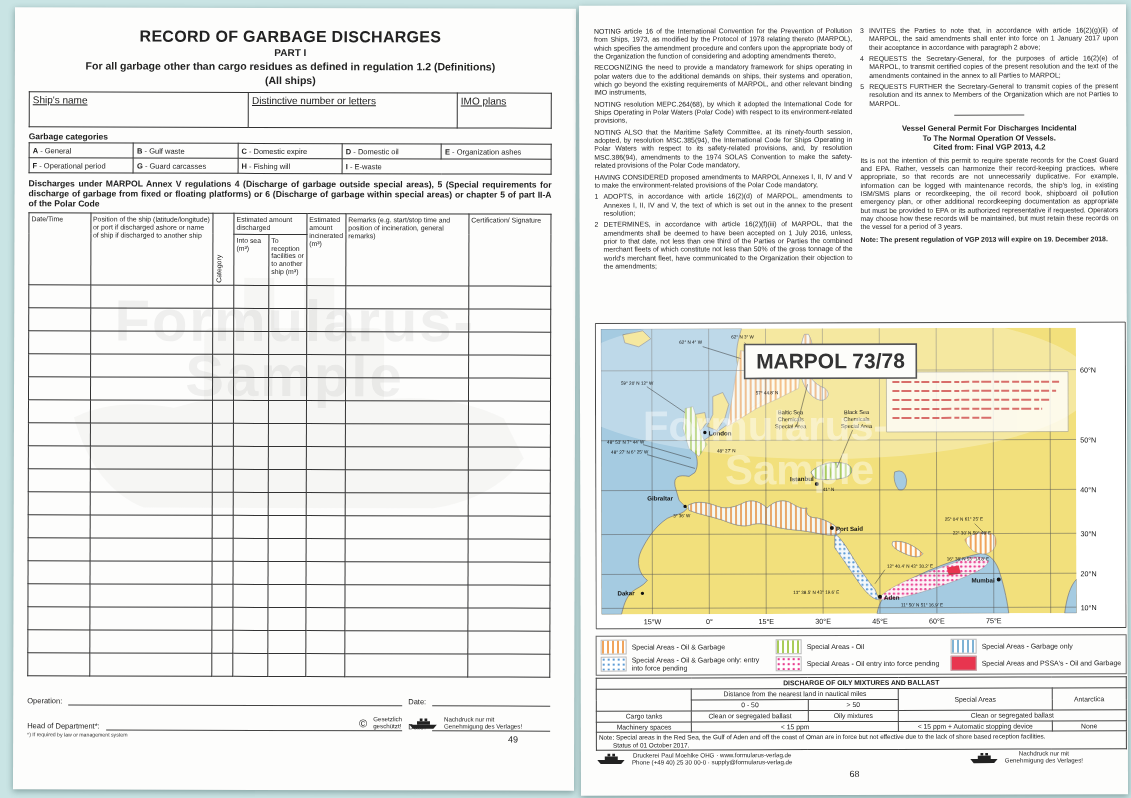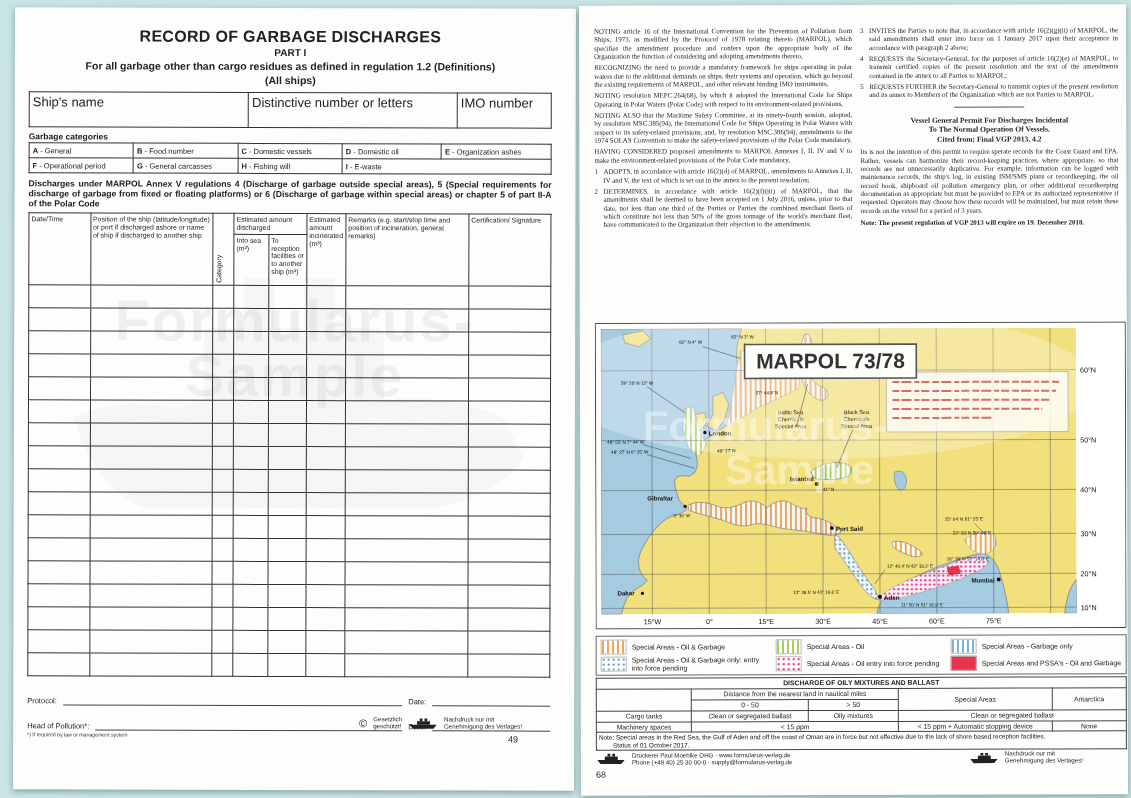--- a/index.html
+++ b/index.html
@@ -10,21 +10,21 @@
   #right-page{left:580px;top:5px;width:547px;height:790px;transform:rotate(-.15deg);}
   .lp-inner{position:relative;padding:20px 24px 0 14px;height:100%;box-sizing:border-box;}
   .rp-inner{position:relative;padding:22px 8px 0 15px;height:100%;box-sizing:border-box;}
 
   
   .title{font-size:16px;font-weight:bold;text-align:center;letter-spacing:.3px;}
   .part{font-size:10px;font-weight:bold;text-align:center;margin-top:1px;}
   .sub{font-size:10.5px;font-weight:bold;text-align:center;margin-top:2px;}
   table{border-collapse:collapse;}
   .shipinfo{width:523px;margin-top:6px;table-layout:fixed;}
-  .shipinfo td{border:1px solid #333;font-size:13px;vertical-align:top;padding:2px 3px;height:30px;}
+  .shipinfo td{border:1px solid #333;font-size:10px;vertical-align:top;padding:2px 3px;height:30px;text-decoration:underline;}
   .gc-head{font-size:8.5px;font-weight:bold;margin:4px 0 1px;}
   .gcat{width:523px;table-layout:fixed;}
   .gcat td{border:1px solid #333;font-size:7.5px;padding:2px 3px;height:10px;white-space:nowrap;overflow:hidden;}
   .bold-par{font-size:8.6px;font-weight:bold;text-align:justify;margin:5px 0 4px;line-height:1.18;}
   .main{width:523px;table-layout:fixed;}
   .main th{border:1px solid #333;font-size:6.9px;font-weight:normal;text-align:left;vertical-align:top;padding:2px;line-height:1.12;}
   .main td{border:1px solid #333;height:22px;padding:0;}
   .vert{writing-mode:vertical-rl;transform:rotate(180deg);font-size:6.9px;margin-top:26px;}
   .cat-cell{vertical-align:bottom !important;}
   .sig-row{display:flex;align-items:flex-end;font-size:7.5px;margin-top:18px;}
@@ -35,21 +35,21 @@
   .lp-footer{position:absolute;right:28px;bottom:22px;text-align:right;}
   .lp-footrow{display:flex;align-items:center;gap:6px;justify-content:flex-end;font-size:6.2px;line-height:1.1;text-align:left;}
   .pageno{font-size:9px;margin-top:4px;text-align:right;padding-right:4px;}
   .wm{position:absolute;left:0;right:0;top:285px;text-align:center;z-index:0;pointer-events:none;
       font-weight:bold;font-size:58px;color:rgba(120,120,120,.10);line-height:.95;letter-spacing:2px;}
   .wm-ship{position:absolute;left:40px;top:250px;z-index:0;pointer-events:none;opacity:.5;}
   .lp-inner > *{position:relative;z-index:1;}
 
   
   .cols{display:flex;gap:8px;height:292px;overflow:hidden;}
-  .col{flex:1;font-size:6.9px;line-height:1.21;font-family:Liberation Serif, serif;}
+  .col{flex:1;font-size:6.9px;line-height:1.21;}
   .col p{margin:0 0 3px;text-align:justify;}
   .item{display:flex;margin:0 0 3px;}
   .item b{width:9px;flex:none;font-weight:normal;}
   .item p{flex:1;margin:0;text-align:justify;}
   .divider{border:none;border-top:1px solid #555;width:70px;margin:7px auto 8px;}
   .vgp-h{font-size:7.6px;font-weight:bold;text-align:center;line-height:1.25;}
   .vgp-body{margin-top:4px !important;}
   .vgp-note{font-weight:bold;margin-top:4px !important;}
   .map-wrap{margin-top:3px;}
   .legend{border:1px solid #666;margin-top:2px;width:531px;box-sizing:border-box;
@@ -59,21 +59,21 @@
   .sw-or{background:repeating-linear-gradient(90deg,#f0a45c 0 2px,#fff 2px 5px);}
   .sw-gr{background:repeating-linear-gradient(90deg,#a9cc5a 0 2px,#fff 2px 5px);}
   .sw-bl{background:repeating-linear-gradient(90deg,#7fb3d5 0 2px,#fff 2px 5px);}
   .sw-bd{background:#fff radial-gradient(circle at 2px 2px,#5b9bd5 1.2px,transparent 1.5px);background-size:5px 5px;}
   .sw-pd{background:#fff radial-gradient(circle at 2px 2px,#e83a8e 1.3px,transparent 1.6px);background-size:5px 5px;}
   .sw-rd{background:#e8354f;}
   .dis{width:531px;table-layout:fixed;margin-top:2px;}
   .dis td{border:1px solid #444;font-size:6.8px;text-align:center;padding:1px 2px;line-height:1.15;}
   .dis .tt{font-weight:bold;}
   .dis .nt{text-align:left;font-size:6.4px;}
-  .rp-footer{position:absolute;left:15px;right:15px;bottom:16px;}
+  .rp-footer{position:absolute;left:15px;right:15px;bottom:16px;text-align:center;}
   .rp-fleft{display:flex;gap:6px;align-items:center;font-size:6.2px;line-height:1.25;}
   .rp-fright{position:absolute;right:30px;top:0;display:flex;gap:6px;align-items:center;font-size:6.2px;line-height:1.1;}
   .pageno68{font-size:9px;margin-top:3px;}
   svg text{font-family:"Liberation Sans",sans-serif;}
 </style>
 </head>
 <body>
 
 <div class="page" id="left-page">
   <svg class="wm-ship" width="480" height="300" viewBox="0 0 480 300">
@@ -97,45 +97,45 @@
     <table class="shipinfo">
       <colgroup>
           <col style="width:42%">
           <col style="width:40%">
           <col style="width:18%">
         </colgroup>
       <tbody>
           <tr>
         <td>Ship's name</td>
         <td>Distinctive number or letters</td>
-        <td>IMO number</td>
+        <td>IMO plans</td>
       </tr>
     </tbody>
       </table>
 
     <div class="gc-head">Garbage categories</div>
     <table class="gcat">
       <colgroup>
           <col style="width:20%">
           <col style="width:20%">
           <col style="width:20%">
           <col style="width:19%">
           <col style="width:21%">
         </colgroup>
       <tbody>
           <tr>
         <td><b>A</b> <span>-  General</span></td>
-        <td><b>B</b> <span>-  Food number</span></td>
-        <td><b>C</b> <span>-  Domestic vessels</span></td>
+        <td><b>B</b> <span>-  Gulf waste</span></td>
+        <td><b>C</b> <span>-  Domestic expire</span></td>
         <td><b>D</b> <span>-  Domestic oil</span></td>
         <td><b>E</b> <span>-  Organization ashes</span></td>
       </tr>
       <tr>
         <td><b>F</b> <span>-  Operational period</span></td>
-        <td><b>G</b> <span>-  General carcasses</span></td>
+        <td><b>G</b> <span>-  Guard carcasses</span></td>
         <td><b>H</b> <span>-  Fishing will</span></td>
         <td colspan="2"><b>I</b> <span>-  E-waste</span></td>
       </tr>
     </tbody>
       </table>
 
     <div class="bold-par">Discharges under MARPOL Annex V regulations 4 (Discharge of garbage outside special areas), 5 (Special requirements for discharge of garbage from fixed or floating platforms) or 6 (Discharge of garbage within special areas) or chapter 5 of part II-A of the Polar Code</div>
 
     <table class="main">
       <colgroup>
@@ -333,27 +333,27 @@
             <td></td>
             <td></td>
             <td></td>
             <td></td>
             <td></td>
           </tr>
         </tbody>
     </table>
 
     <div class="sig-row">
-      <span>Protocol:</span>
+      <span>Operation:</span>
       <span class="s-line"></span>
       <span>Date:</span>
       <span class="d-line"></span>
     </div>
     <div class="sig-row second">
-      <span>Head of Pollution*:</span>
+      <span>Head of Department*:</span>
       <span class="s-line"></span>
       <span>Date:</span>
       <span class="d-line"></span>
     </div>
     <div class="foot-note">*) If required by law or management system</div>
 
     <div class="lp-footer">
       <div class="lp-footrow">
         <span style="font-size:11px">©</span>
         <span>

